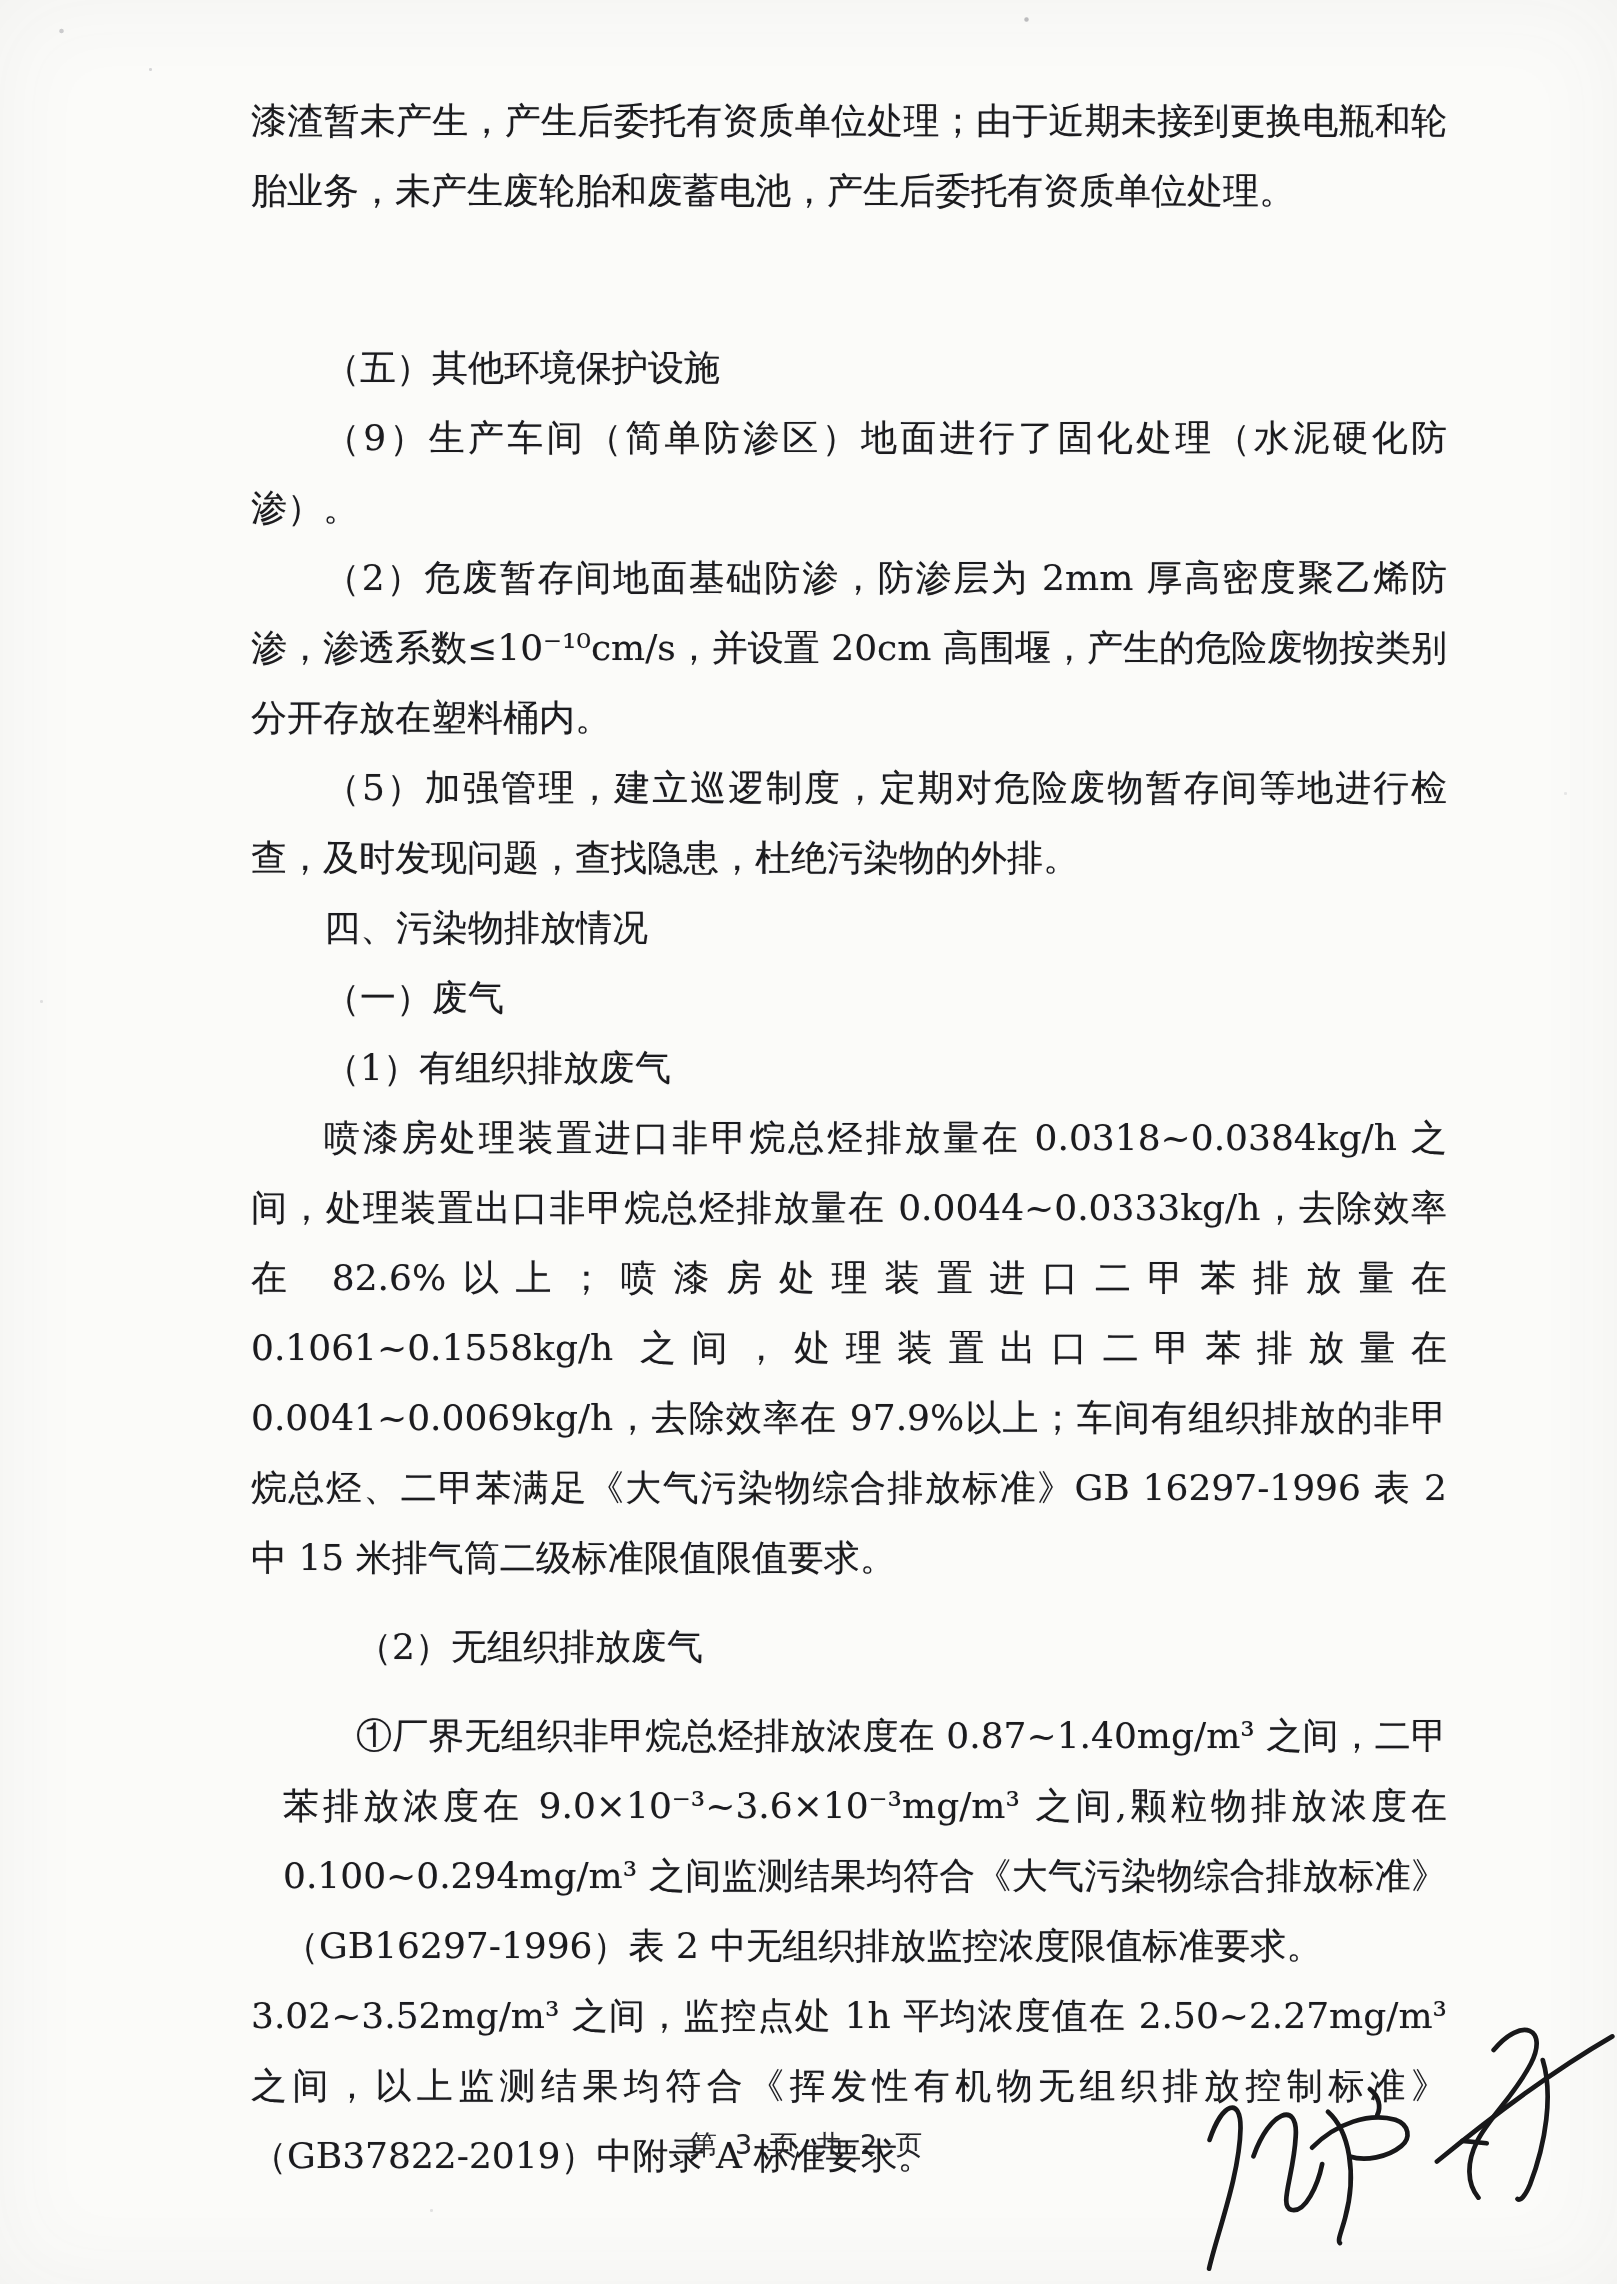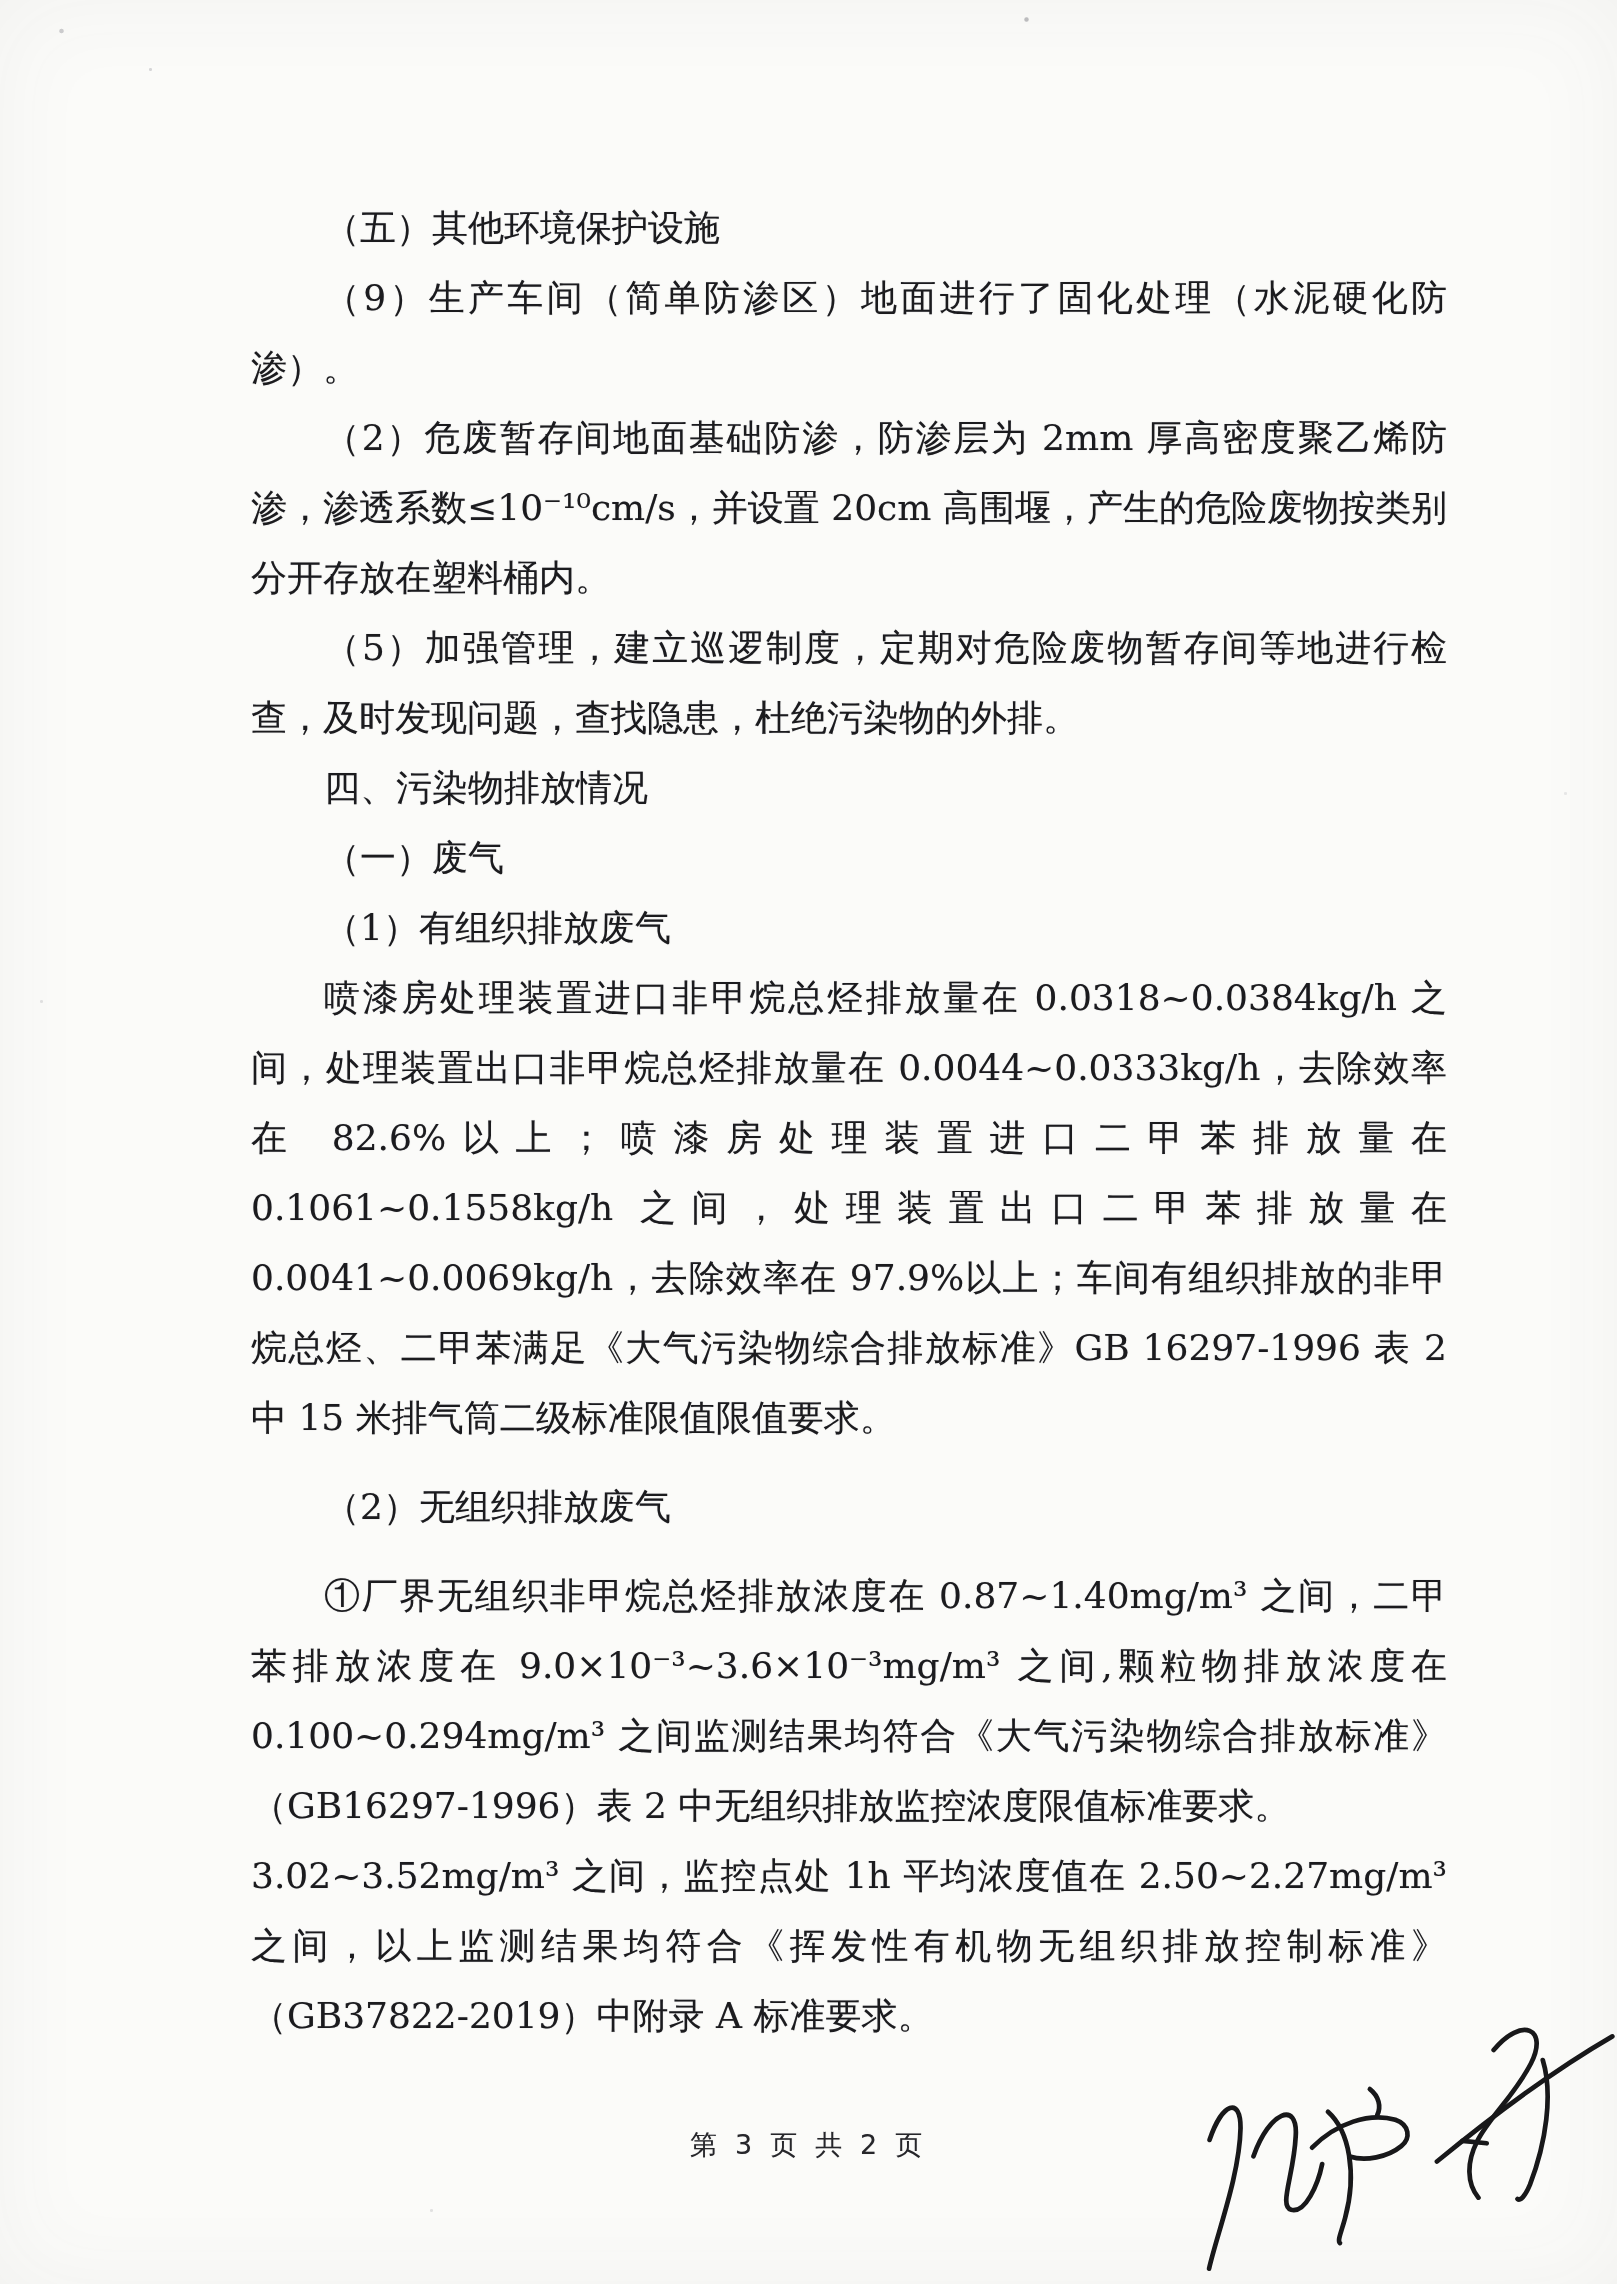--- a/index.html
+++ b/index.html
@@ -21,21 +21,21 @@
     color:#1b1b1e;
     font-size:36px;
     line-height:70px;
     text-align:justify;
     text-shadow:0 0 0.8px rgba(25,25,45,0.38);
   }
   .content p{margin:0;}
   .content p.indent{text-indent:73px;}
   .content p.bold{font-weight:normal;}
   .content p.gap-large{margin-top:107px;}
-  .content p.gap-small{margin-top:19px;}
+  .content p.gap-small{margin-top:19px;margin-left:32px;}
   .footer{
     position:absolute;
     left:0;
     top:2127px;
     width:100%;
     text-align:center;
     font-family:"DejaVu Sans","Liberation Sans",sans-serif;
     font-size:27px;
     letter-spacing:4.7px;
     color:#26262a;
@@ -58,20 +58,21 @@
   }
 </style>
 </head>
 <body>
 
 <div class="page">
 
   <div class="speck"></div>
 
   <div class="content">
+      <p class="">漆渣暂未产生，产生后委托有资质单位处理；由于近期未接到更换电瓶和轮胎业务，未产生废轮胎和废蓄电池，产生后委托有资质单位处理。</p>
       <p class="indent gap-large">（五）其他环境保护设施</p>
       <p class="indent">（9）生产车间（简单防渗区）地面进行了固化处理（水泥硬化防渗）。</p>
       <p class="indent">（2）危废暂存间地面基础防渗，防渗层为 2mm 厚高密度聚乙烯防渗，渗透系数≤10⁻¹⁰cm/s，并设置 20cm 高围堰，产生的危险废物按类别分开存放在塑料桶内。</p>
       <p class="indent">（5）加强管理，建立巡逻制度，定期对危险废物暂存间等地进行检查，及时发现问题，查找隐患，杜绝污染物的外排。</p>
       <p class="indent bold">四、污染物排放情况</p>
       <p class="indent">（一）废气</p>
       <p class="indent">（1）有组织排放废气</p>
       <p class="indent">喷漆房处理装置进口非甲烷总烃排放量在 0.0318~0.0384kg/h 之间，处理装置出口非甲烷总烃排放量在 0.0044~0.0333kg/h，去除效率在 82.6%以上；喷漆房处理装置进口二甲苯排放量在 0.1061~0.1558kg/h 之间，处理装置出口二甲苯排放量在 0.0041~0.0069kg/h，去除效率在 97.9%以上；车间有组织排放的非甲烷总烃、二甲苯满足《大气污染物综合排放标准》GB 16297-1996 表 2 中 15 米排气筒二级标准限值限值要求。</p>
       <p class="indent gap-small">（2）无组织排放废气</p>
       <p class="indent gap-small">①厂界无组织非甲烷总烃排放浓度在 0.87~1.40mg/m³ 之间，二甲苯排放浓度在 9.0×10⁻³~3.6×10⁻³mg/m³ 之间,颗粒物排放浓度在 0.100~0.294mg/m³ 之间监测结果均符合《大气污染物综合排放标准》（GB16297-1996）表 2 中无组织排放监控浓度限值标准要求。</p>

